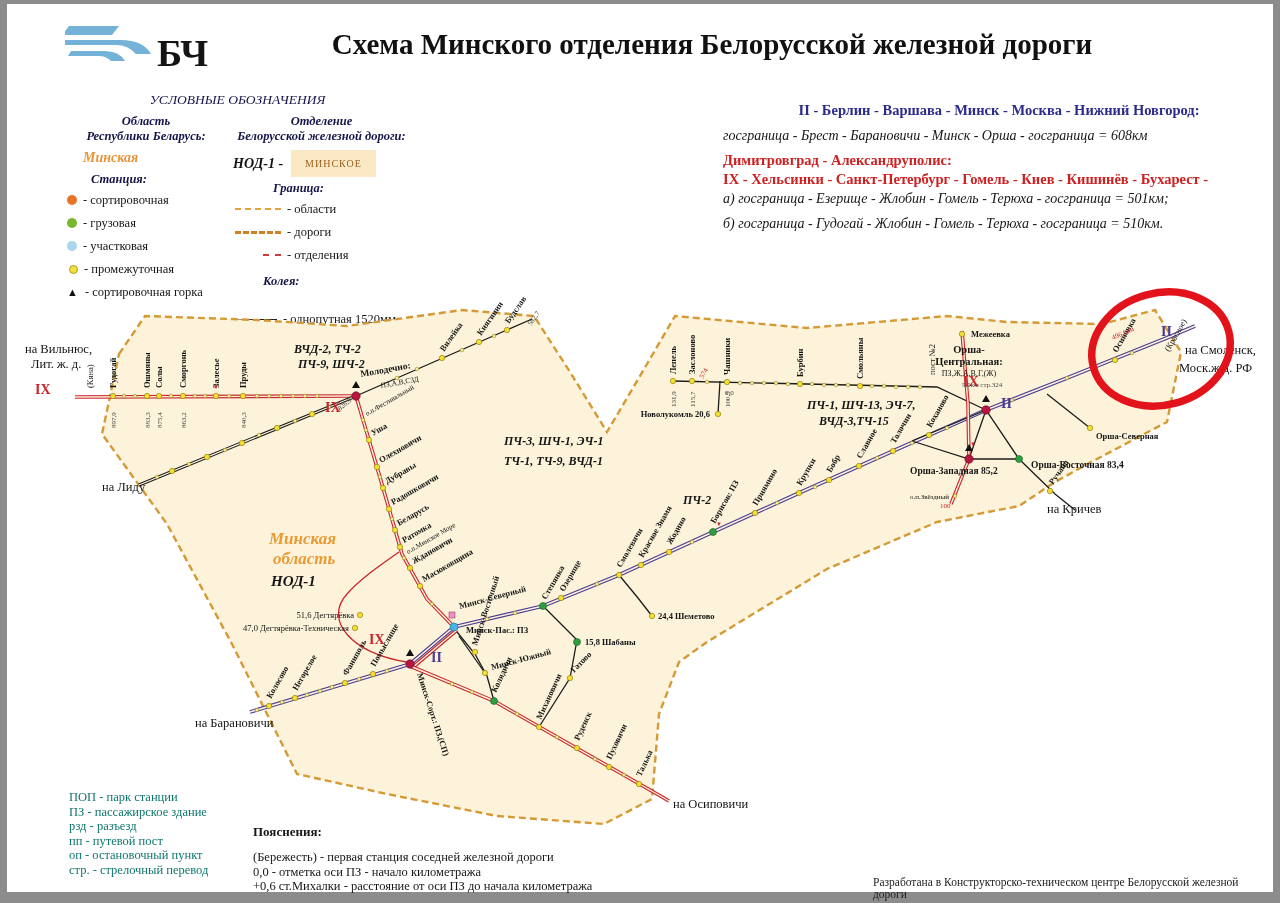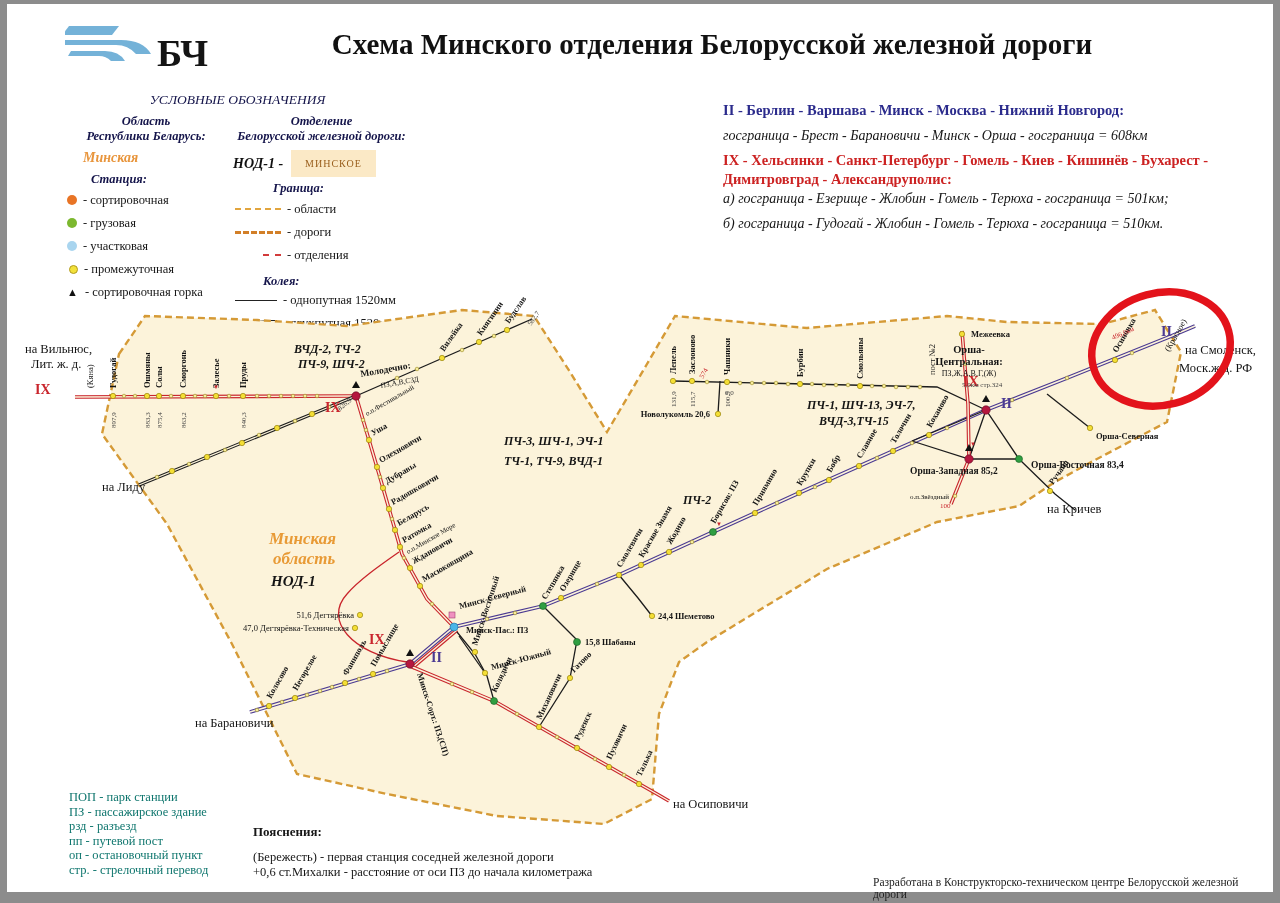--- a/index.html
+++ b/index.html
@@ -33,21 +33,21 @@
   .sw-one{width:42px;border-top:1.6px solid #222;}
   .sw-two{width:42px;height:4px;border-top:1.6px solid #222;border-bottom:1.6px solid #222;}
   .nod-line{margin:6px 0 4px 0;font-weight:bold;font-style:italic;font-size:14px;color:#111;display:flex;align-items:center;}
   .nod-box{display:inline-block;margin-left:8px;background:#fbe9c6;color:#9a5f1d;
            font-style:normal;font-weight:normal;font-size:10px;letter-spacing:1px;padding:8px 14px;}
   
   .corr{position:absolute;left:716px;top:98px;width:552px;color:#161616;}
   .corr div{margin-bottom:8px;line-height:17px;}
   .c-head{font-size:15px;}
   .c-head b{font-size:15.5px;}
-  .c-ii{color:#2b2b8c;font-weight:bold;font-size:14.5px;}
+  .c-ii{color:#2b2b8c;font-weight:bold;font-size:14.5px;text-align:center;}
   .c-ix{color:#cc2222;font-weight:bold;font-size:14.5px;margin-bottom:2px !important;}
   .c-it{font-style:italic;font-size:14px;}
   
   .abbr{position:absolute;left:62px;top:786px;font-size:12.5px;line-height:14.5px;color:#0f766e;}
   .notes{position:absolute;left:246px;top:820px;font-size:12.5px;color:#171717;}
   .notes .nh{font-weight:bold;font-size:13px;margin-bottom:10px;}
   .notes .nl{line-height:14.5px;}
   .footer{position:absolute;left:866px;top:872px;font-size:11.5px;color:#222;}
   
   svg text{fill:#141414;font-family:"Liberation Serif",serif;}
@@ -127,37 +127,37 @@
         <span class="txt">- области</span>
       </div>
       <div class="lg-item">
         <span class="sw sw-dor"></span>
         <span class="txt">- дороги</span>
       </div>
       <div class="lg-item">
         <span class="sw sw-otd"></span>
         <span class="txt">- отделения</span>
       </div>
-      <div class="lg-sub" style="margin:12px 0 4px 30px;">Колея:</div>
+      <div class="lg-sub" style="margin:12px 0 23px 30px;">Колея:</div>
       <div class="lg-item">
         <span class="sw sw-one"></span>
         <span class="txt">- однопутная 1520мм</span>
       </div>
       <div class="lg-item">
         <span class="sw sw-two"></span>
         <span class="txt">- двухпутная 1520мм</span>
       </div>
     </div>
   </div>
 
   <div class="corr">
     <div class="c-ii">II - Берлин - Варшава - Минск - Москва - Нижний Новгород:</div>
     <div class="c-it">госграница - Брест - Барановичи - Минск - Орша - госграница = 608км</div>
+    <div class="c-ix">Димитровград - Александруполис:</div>
     <div class="c-ix">IX - Хельсинки - Санкт-Петербург - Гомель - Киев - Кишинёв - Бухарест -</div>
-    <div class="c-ix">Димитровград - Александруполис:</div>
     <div class="c-it">а) госграница - Езерище - Жлобин - Гомель - Терюха - госграница = 501км;</div>
     <div class="c-it">б) госграница - Гудогай - Жлобин - Гомель - Терюха - госграница = 510км.</div>
   </div>
 
   <svg id="map-svg" class="abs" style="left:0;top:0;" width="1266" height="888" viewBox="0 0 1266 888">
       <polygon points="112,350 138,312 250,316 340,322 455,306 527,312 563,368 600,428 640,360 668,312 800,324 940,312 1000,318 1095,320 1148,306 1174,348 1160,418 1088,456 1048,478 1012,502 930,518 820,565 700,638 672,658 652,710 645,795 597,820 490,812 380,790 290,770 225,640 160,520 95,430" fill="#fcf3da" stroke="#d59a36" stroke-width="2.4" stroke-dasharray="7 4"></polygon>
       <path d="M 68 393 L 349 392" fill="none" stroke="#c9252c" stroke-width="3.6"></path>
       <path d="M 68 393 L 349 392" fill="none" stroke="#fcf3da" stroke-width="1.4"></path>
       <path d="M 132 481 L 349 392" fill="none" stroke="#1c1c1c" stroke-width="3.4"></path>
       <path d="M 132 481 L 349 392" fill="none" stroke="#fcf3da" stroke-width="1.1999999999999997"></path>
@@ -446,16 +446,17 @@
     <div>ПОП - парк станции</div>
     <div>ПЗ - пассажирское здание</div>
     <div>рзд  -  разъезд</div>
     <div>пп   -  путевой пост</div>
     <div>оп   -  остановочный пункт</div>
     <div>стр. -  стрелочный перевод</div>
   </div>
   <div class="notes">
     <div class="nh">Пояснения:</div>
     <div class="nl">(Бережесть) - первая станция соседней  железной дороги</div>
+    <div class="nl">0,0 - отметка оси ПЗ - начало километража</div>
     <div class="nl">+0,6 ст.Михалки - расстояние от оси ПЗ до начала километража</div>
   </div>
   <div class="footer">Разработана  в  Конструкторско-техническом центре  Белорусской железной дороги</div>
 </div>
 
 </body></html>

